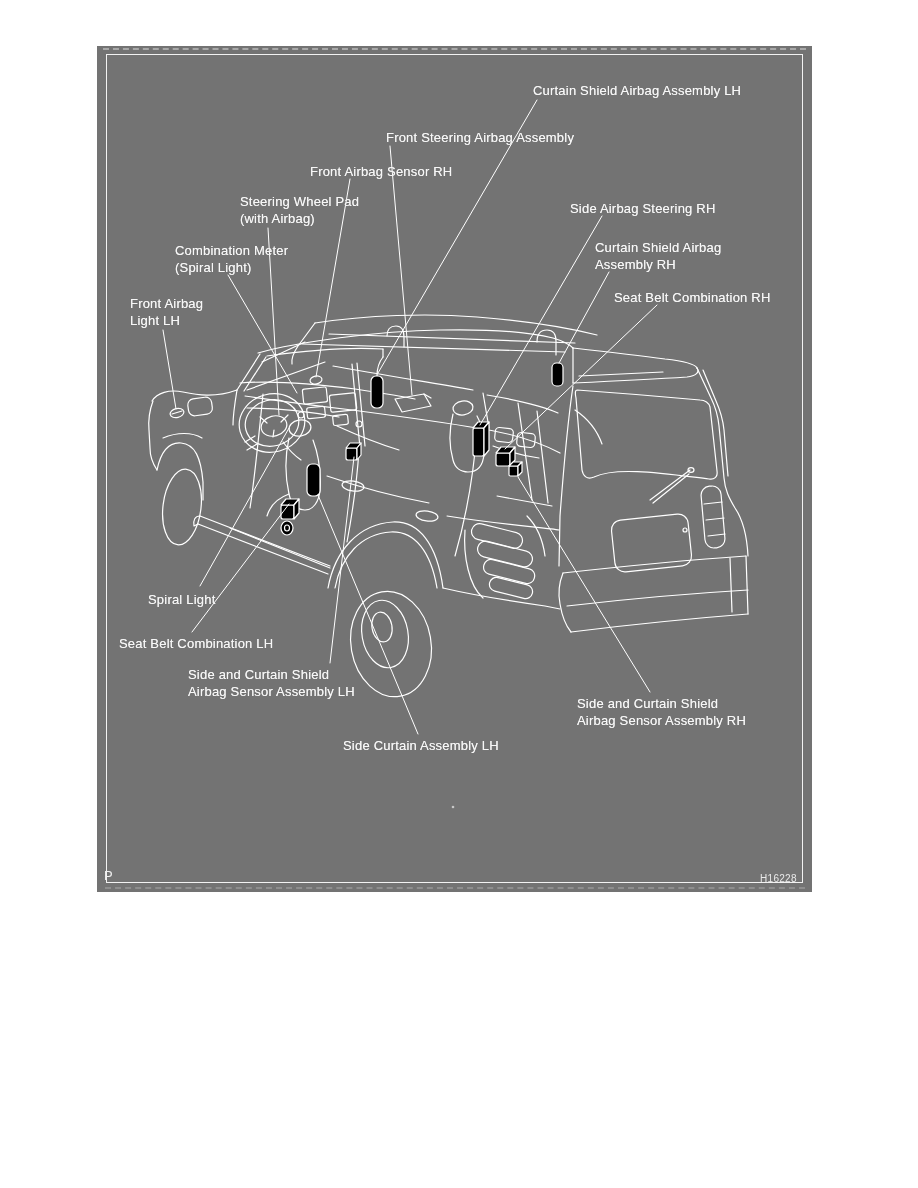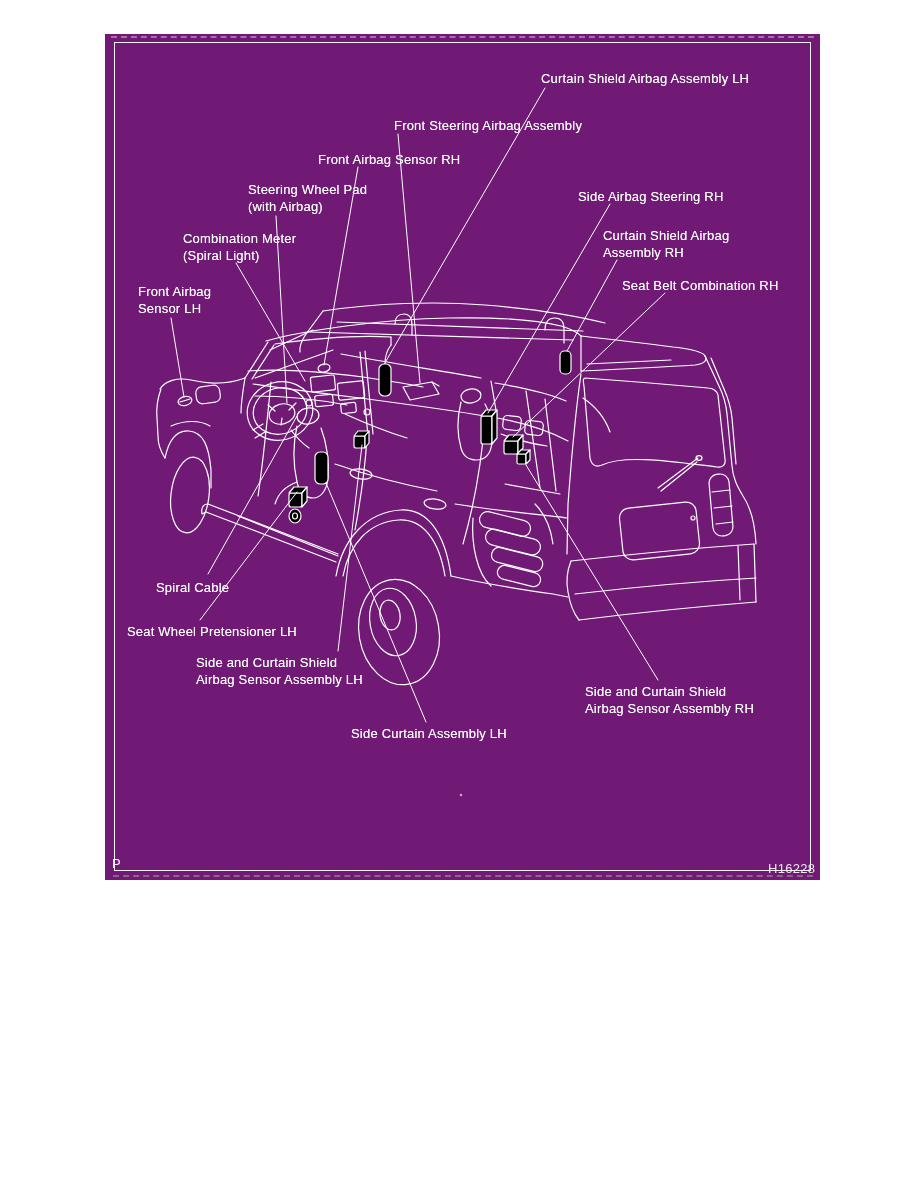--- a/index.html
+++ b/index.html
@@ -1,25 +1,25 @@
 <!DOCTYPE html>
 <html><head>
 <meta charset="utf-8">
 <style>
   html,body{margin:0;padding:0;background:#ffffff;}
   .page{position:relative;width:918px;height:1188px;background:#ffffff;overflow:hidden;
         font-family:"Liberation Sans", sans-serif;}
-  .panel{position:absolute;left:97px;top:34px;width:715px;height:846px;background:#701a75;margin-left:8px;}
+  .panel{position:absolute;left:97px;top:46px;width:715px;height:846px;background:#737373;}
   .inner-border{position:absolute;left:9px;top:8px;width:697px;height:829px;
         border:1.6px solid #f2f2f2;box-sizing:border-box;pointer-events:none;}
   .art{position:absolute;left:0;top:0;width:715px;height:846px;}
   .lbl{position:absolute;color:#f7f7f7;font-size:13px;line-height:17px;white-space:pre-line;
        letter-spacing:.2px;text-shadow:0 0 .5px #cfcfcf;}
   .corner-mark{position:absolute;left:7px;top:822px;color:#f0f0f0;font-size:13px;}
-  .fig-code{position:absolute;left:663px;top:827px;color:#e9e9e9;font-size:13px;letter-spacing:.3px;}
+  .fig-code{position:absolute;left:663px;top:827px;color:#e9e9e9;font-size:10px;letter-spacing:.3px;}
   .scan-dash-top{position:absolute;left:6px;top:2px;width:703px;height:0;
        border-top:2px dashed rgba(255,255,255,.38);}
   .scan-dash-bottom{position:absolute;left:8px;top:841px;width:700px;height:0;
        border-top:2px dashed rgba(170,170,170,.5);}
 </style>
 </head>
 <body>
 
 <div class="page">
   <div class="panel">
@@ -237,27 +237,27 @@
     </svg>
 
     <div class="lbl" style="left:436px;top:36px">Curtain Shield Airbag Assembly LH</div>
     <div class="lbl" style="left:289px;top:83px">Front Steering Airbag Assembly</div>
     <div class="lbl" style="left:213px;top:117px">Front Airbag Sensor RH</div>
     <div class="lbl" style="left:143px;top:147px">Steering Wheel Pad
 (with Airbag)</div>
     <div class="lbl" style="left:78px;top:196px">Combination Meter
 (Spiral Light)</div>
     <div class="lbl" style="left:33px;top:249px">Front Airbag
-Sensor LH</div>
+Light LH</div>
     <div class="lbl" style="left:473px;top:154px">Side Airbag Steering RH</div>
     <div class="lbl" style="left:498px;top:193px">Curtain Shield Airbag
 Assembly RH</div>
     <div class="lbl" style="left:517px;top:243px">Seat Belt Combination RH</div>
-    <div class="lbl" style="left:51px;top:545px">Spiral Cable</div>
-    <div class="lbl" style="left:22px;top:589px">Seat Wheel Pretensioner LH</div>
+    <div class="lbl" style="left:51px;top:545px">Spiral Light</div>
+    <div class="lbl" style="left:22px;top:589px">Seat Belt Combination LH</div>
     <div class="lbl" style="left:91px;top:620px">Side and Curtain Shield
 Airbag Sensor Assembly LH</div>
     <div class="lbl" style="left:246px;top:691px">Side Curtain Assembly LH</div>
     <div class="lbl" style="left:480px;top:649px">Side and Curtain Shield
 Airbag Sensor Assembly RH</div>
 
     <div class="corner-mark">P</div>
     <div class="fig-code">H16228</div>
 
     <div class="scan-dash-top"></div>

